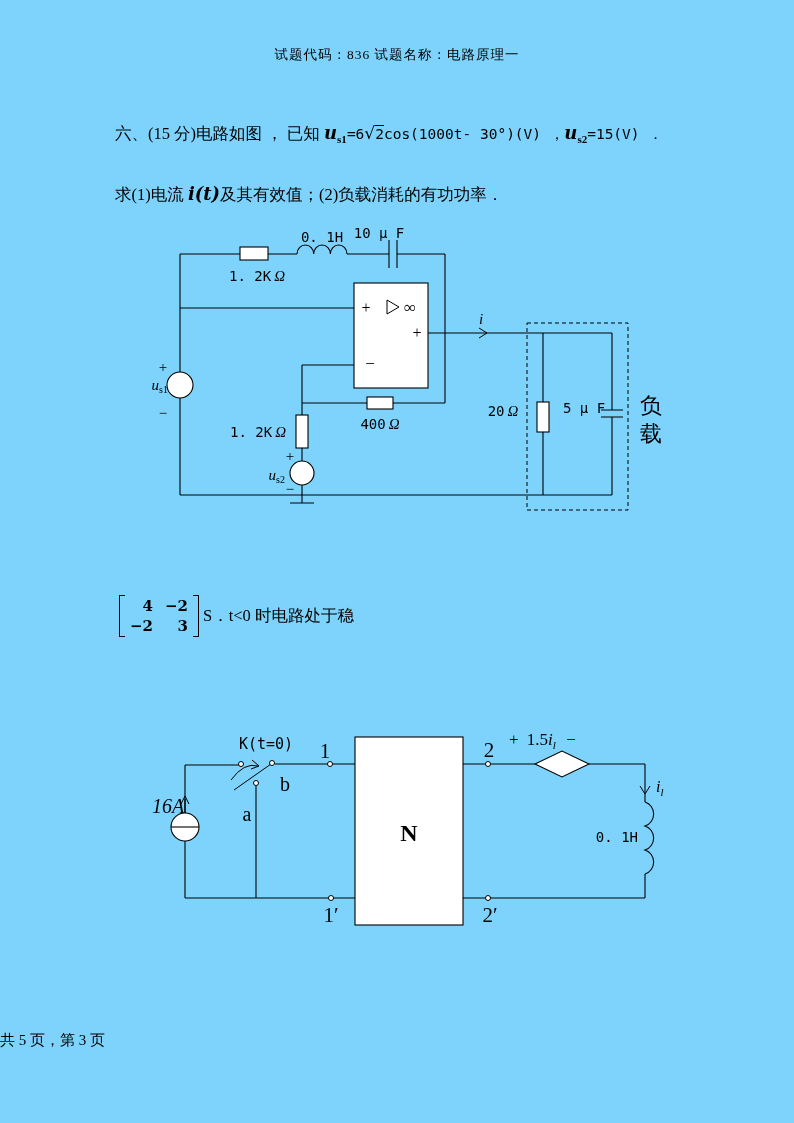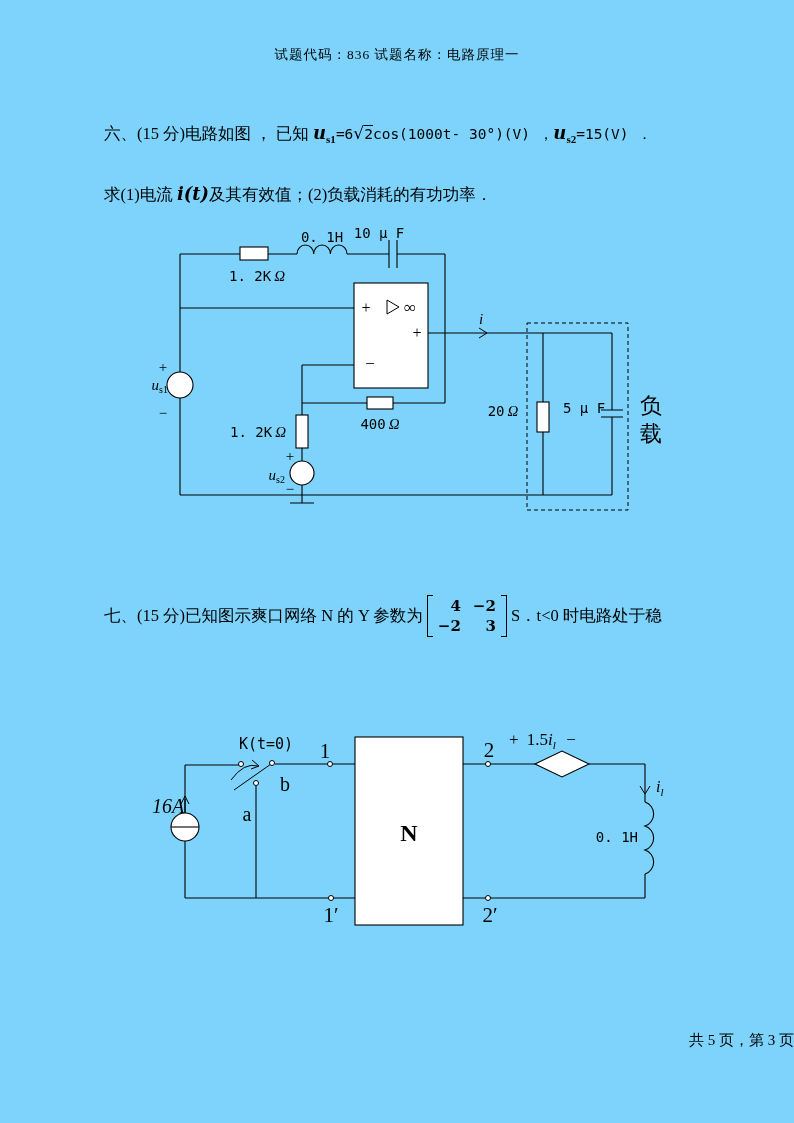--- a/index.html
+++ b/index.html
@@ -1,21 +1,21 @@
 <!DOCTYPE html>
 <html><head>
 <meta charset="utf-8">
 <style>
   html,body{margin:0;padding:0;background:#888;}
   #page{position:relative;width:794px;height:1123px;background:#7dd3fc;margin:0 auto;
         font-family:"Liberation Serif","DejaVu Serif",serif;color:#000;overflow:hidden;}
   .hdr{position:absolute;top:46px;left:0;width:100%;text-align:center;
        font-size:13.5px;letter-spacing:1px;}
-  .ftr{position:absolute;top:1031px;left:0;width:100%;text-align:right;font-size:15px;}
-  .qline{position:absolute;left:104px;font-size:16.5px;white-space:nowrap;}
+  .ftr{position:absolute;top:1031px;left:0;width:100%;text-align:left;font-size:15px;}
+  .qline{position:absolute;left:115px;font-size:16.5px;white-space:nowrap;}
   .mvar{font-style:italic;font-weight:bold;font-size:18px;font-family:"DejaVu Serif",serif;}
   .msub{font-size:11px;vertical-align:-4px;font-weight:bold;}
   .eq{font-family:"DejaVu Sans Mono",monospace;font-size:14.5px;}
   .sqrt{font-family:"DejaVu Sans",sans-serif;font-size:17px;}
   .rad{font-family:"DejaVu Sans Mono",monospace;font-size:14.5px;border-top:1.2px solid #000;}
   .mline{display:inline-flex;align-items:center;}
   .matrix{display:inline-flex;align-items:stretch;margin:0 4px;}
   .mbrack{width:5px;}
   .mbl{border-left:1.6px solid #000;border-top:1.6px solid #000;border-bottom:1.6px solid #000;}
   .mbr{border-right:1.6px solid #000;border-top:1.6px solid #000;border-bottom:1.6px solid #000;}
@@ -88,21 +88,20 @@
     <text x="290" y="461" text-anchor="middle" font-size="15">+</text>
     <text x="285" y="480" text-anchor="end"><tspan class="it" font-size="15">u</tspan><tspan font-size="10" dy="3">s2</tspan></text>
     <text x="290" y="494" text-anchor="middle" font-size="15">−</text>
     <text x="503" y="416" text-anchor="middle"><tspan class="mono" font-size="14">20</tspan><tspan class="it" font-size="15" dx="3">Ω</tspan></text>
     <text x="584" y="413" text-anchor="middle" font-size="14" class="mono">5 μ F</text>
     <text x="651" y="413" text-anchor="middle" font-size="22">负</text>
     <text x="651" y="441" text-anchor="middle" font-size="22">载</text>
   </svg>
 
   <div class="qline mline" style="top:590px;height:52px;">
-      <span>七、(15 分)已知图示爽口网络 N 的 Y 参数为</span>
       <span class="matrix">
         <span class="mbrack mbl"></span>
         <span class="mgrid">
           <b>4</b>
           <b>−2</b>
           <b>−2</b>
           <b>3</b>
         </span>
         <span class="mbrack mbr"></span>
       </span>

